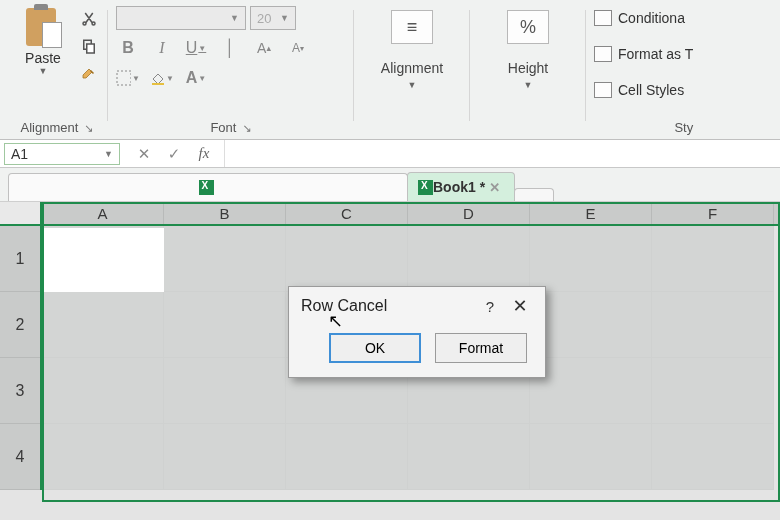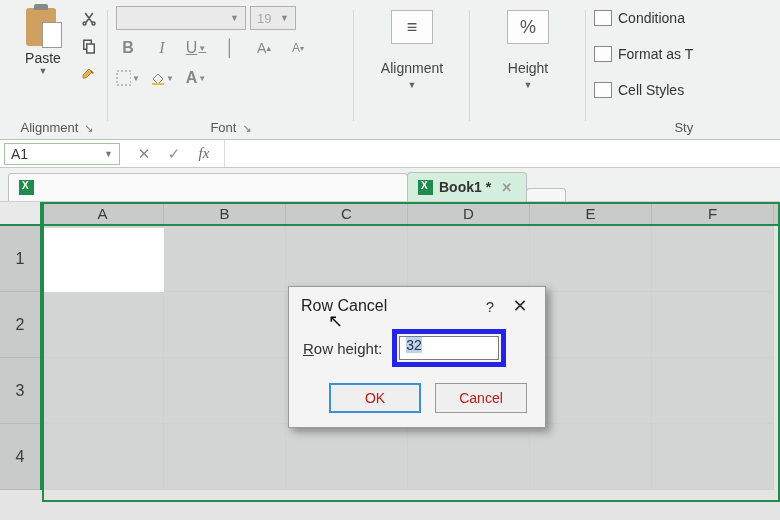--- a/index.html
+++ b/index.html
@@ -48,21 +48,21 @@
   
   .fx-row { display: flex; align-items: center; height: 28px; border-bottom: 1px solid #c8c8c8; background: #fff; }
   .name-box { width: 116px; border: 1px solid #a0c8a0; background: #fff; font-size: 14px; padding: 2px 6px; display: flex; align-items: center; justify-content: space-between; margin: 0 4px; }
   .name-box .caret { font-size: 9px; color: #777; }
   .fx-btns { display: flex; gap: 10px; padding: 0 10px; color: #888; font-size: 15px; }
   .fx-btns span { width: 20px; text-align: center; }
   .fx-label { font-style: italic; font-family: "Times New Roman", serif; font-size: 15px; color: #666; }
 
   
   .wbtabs { display: flex; align-items: flex-end; height: 34px; padding-left: 8px; background: #f0f2f1; border-bottom: 1px solid #cfcfcf; }
-  .wbtab { border: 1px solid #c0c0c0; border-bottom: none; background: #fafafa; padding: 6px 14px 6px 10px; font-size: 14px; display: flex; align-items: center; gap: 6px; border-radius: 4px 4px 0 0; margin-right: -1px; }
+  .wbtab { border: 1px solid #c0c0c0; border-bottom: none; background: #fafafa; padding: 6px 14px 6px 10px; font-size: 14px; display: flex; align-items: center; border-radius: 4px 4px 0 0; margin-right: -1px; justify-content: center; }
   .wbtab.blank { width: 400px; }
   .wbtab.active { background: #d4efdd; font-weight: 600; }
   .wbtab .xl-icon { width: 15px; height: 15px; background: #1f8b4c; position: relative; }
   .wbtab .xl-icon::after { content: "X"; color: #fff; font-size: 10px; font-weight: bold; position: absolute; left: 3px; top: 0px; }
   .wbtab .close { color: #999; margin-left: 4px; font-size: 13px; }
 
   
   .grid { position: relative; background: #e4e4e4; height: 320px; }
   .corner { position: absolute; left: 0; top: 0; width: 42px; height: 24px; background: #e9e9e9; border-right: 2px solid #1f8b4c; border-bottom: 2px solid #1f8b4c; }
   .colhdrs { position: absolute; left: 42px; top: 0; right: 0; height: 24px; display: flex; background: #c9cbca; border-bottom: 2px solid #1f8b4c; }
@@ -80,21 +80,21 @@
   .dlg-title { display: flex; align-items: center; padding: 8px 10px 4px 12px; font-size: 16px; color: #222; }
   .dlg-title .spacer { flex: 1; }
   .dlg-title .q { font-size: 15px; color: #333; width: 30px; text-align: center; }
   .dlg-title .x { font-size: 18px; color: #333; width: 30px; text-align: center; }
   .dlg-body { padding: 8px 14px 4px 14px; display: flex; align-items: center; font-size: 15px; }
   .dlg-body .und { text-decoration: underline; }
   .dlg-input-wrap { margin-left: 10px; border: 5px solid #2424e8; padding: 2px; }
   .dlg-input { width: 100px; height: 24px; border: 1px solid #7a7a7a; background: #fff; font-size: 14px; padding: 0 6px; }
   .dlg-input .seltext { background: #bcd4ef; }
   .dlg-actions { display: flex; gap: 14px; padding: 12px 14px 14px 40px; }
-  .dlg-btn { width: 92px; height: 30px; border: 1px solid #9a9a9a; background: #efefef; font-size: 14px; color: #b91c1c; display: flex; align-items: center; justify-content: center; }
+  .dlg-btn { width: 92px; height: 30px; border: 1px solid #9a9a9a; background: #efefef; font-size: 14px; color: #000000; display: flex; align-items: center; justify-content: center; }
   .dlg-btn.primary { border: 2px solid #3f8fd6; }
 
   .cursor { position: absolute; left: 328px; top: 310px; font-size: 18px; color: #000; pointer-events: none; }
 </style>
 </head>
 <body>
 
 <div class="ribbon">
 
   <div class="group">
@@ -132,21 +132,21 @@
   </div>
 
   <div class="group">
     <div class="font-body">
       <div class="combo-row">
         <div class="combo disabled font-name">
             <span></span>
             <span class="caret">▼</span>
           </div>
         <div class="combo disabled font-size">
-            <span>19</span>
+            <span>20</span>
             <span class="caret">▼</span>
           </div>
       </div>
       <div class="btn-row">
         <div class="fmt-btn" style="font-weight:bold">B</div>
         <div class="fmt-btn" style="font-style:italic;font-family:serif">I</div>
         <div class="fmt-btn" style="text-decoration:underline">
             <span>U</span>
             <span class="splitcaret">▼</span>
           </div>
@@ -299,25 +299,19 @@
   <div class="selection-border"></div>
 </div>
 
 <div class="dialog">
   <div class="dlg-title">
     <span>Row Cancel</span>
     <span class="spacer"></span>
     <span class="q">?</span>
     <span class="x">✕</span>
   </div>
-  <div class="dlg-body">
-    <span><span class="und">R</span><span>ow height:</span></span>
-    <span class="dlg-input-wrap">
-      <div class="dlg-input"><span class="seltext">32</span></div>
-    </span>
-  </div>
   <div class="dlg-actions">
     <div class="dlg-btn primary">OK</div>
-    <div class="dlg-btn">Cancel</div>
+    <div class="dlg-btn">Format</div>
   </div>
 </div>
 
 <div class="cursor">↖</div>
 
 </body></html>

